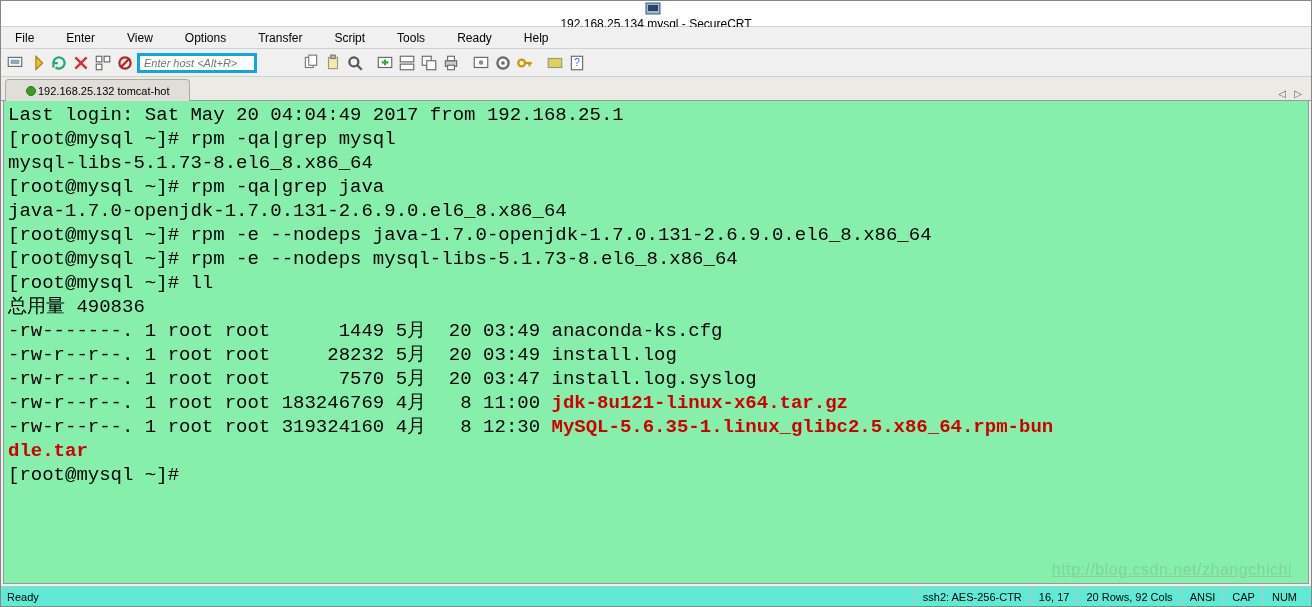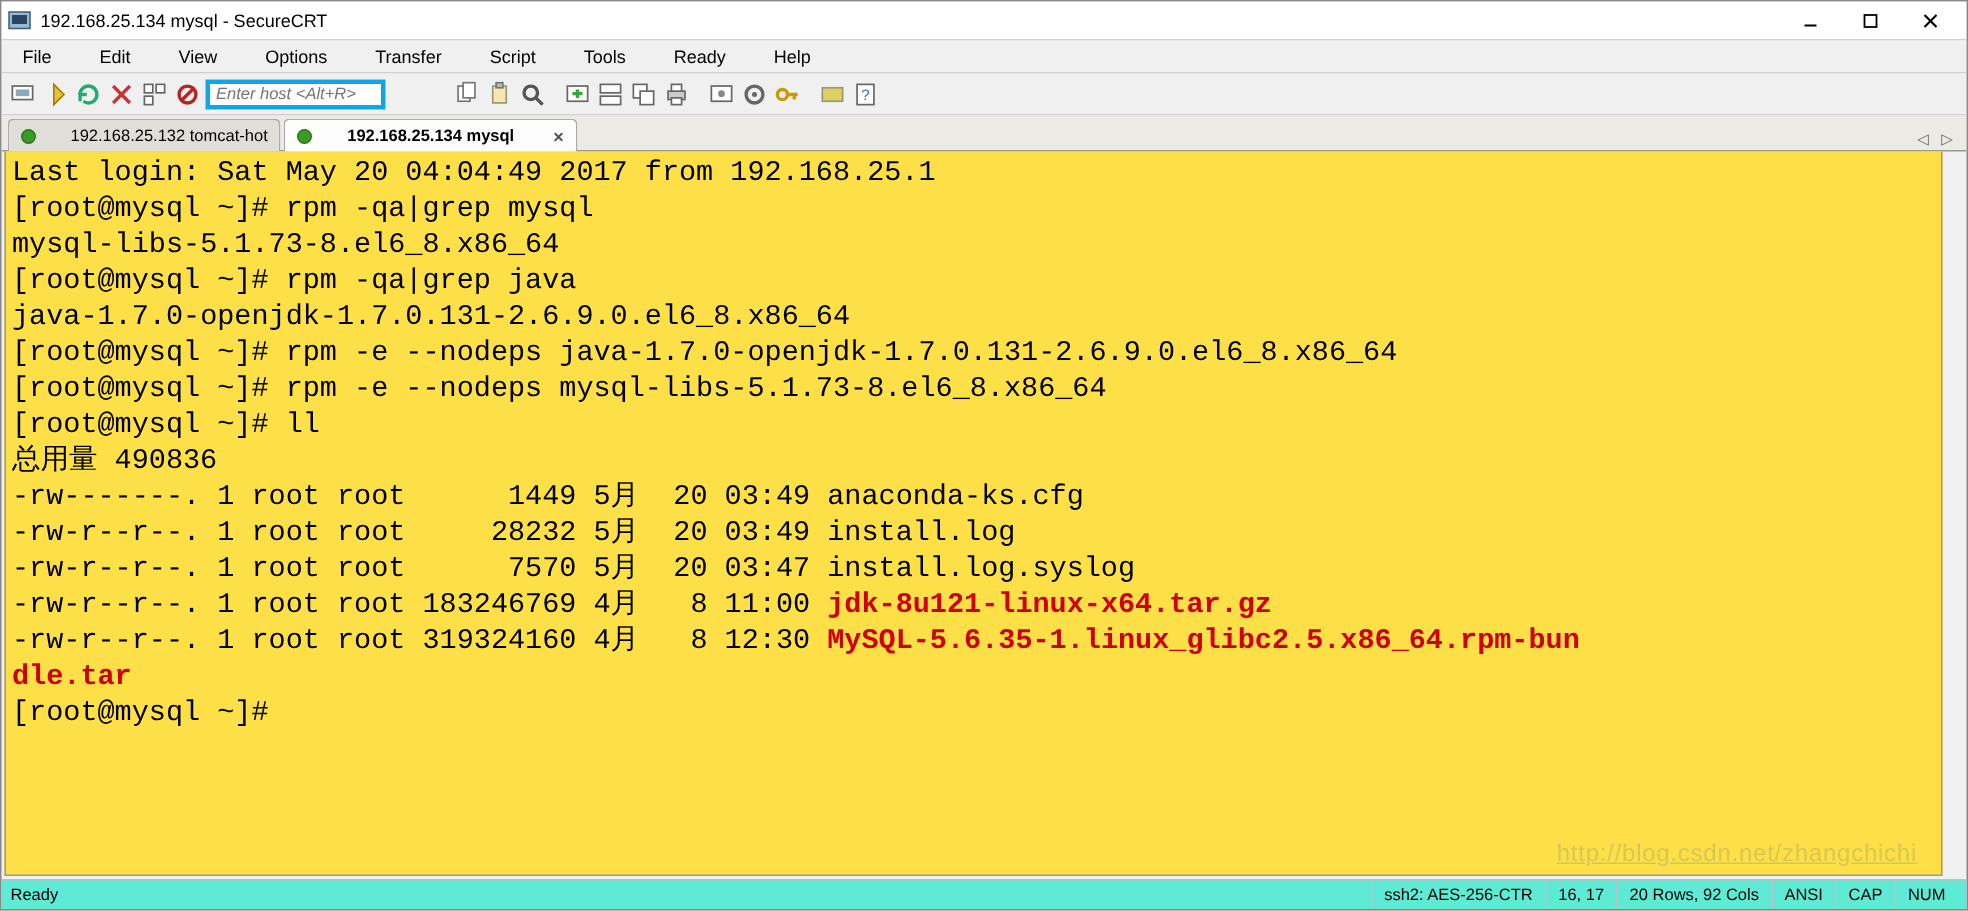--- a/index.html
+++ b/index.html
@@ -14,20 +14,21 @@
     flex-direction: column;
     border: 1px solid #888;
   }
   .titlebar {
     height: 26px;
     background: #fff;
     display: flex;
     align-items: center;
     padding: 0 4px;
     border-bottom: 1px solid #d0d0d0;
+    flex-direction: column;
   }
   .titlebar .app-icon { width:16px; height:16px; margin-right:6px; display:inline-flex; }
   .titlebar .title { flex:1; color:#000; font-size:12px; }
   .win-controls { display:flex; gap:0; }
   .win-btn {
     width: 40px; height: 24px; display:flex; align-items:center; justify-content:center;
     color:#000; font-size:12px;
   }
   .win-btn svg { width:12px; height:12px; }
   .menubar {
@@ -68,22 +69,22 @@
     background:#eceae5;
     display:flex;
     align-items:flex-end;
     padding: 0 4px;
     border-bottom: 1px solid #999;
     position: relative;
   }
   .tab {
     height: 22px;
     display:inline-flex; align-items:center;
-    gap:23px;
-    padding: 0 8px;
+    gap:2px;
+    padding: 0 20px;
     border:1px solid #aaa;
     border-bottom: none;
     border-top-left-radius:4px; border-top-right-radius:4px;
     background:#e0ded8;
     font-size:11px;
     margin-right:2px;
     position:relative;
     top:1px;
   }
   .tab.active {
@@ -99,24 +100,24 @@
     display:flex; gap:2px;
     padding: 2px 2px 0 0;
   }
   .tabstrip .nav-arrows .arr {
     width:14px; height:14px;
     display:inline-flex; align-items:center; justify-content:center;
     font-size:10px; color:#666;
   }
   .terminal-wrap {
     flex:1;
-    background:#fde047;
+    background:#86efac;
     border: 1px solid #999;
     border-top: none;
-    margin: 0 16px 2px 2px;
+    margin: 0 2px 2px 2px;
     overflow:auto;
     position: relative;
   }
   .terminal {
     padding: 2px 4px 2px 4px;
     font-family: "Courier New", Consolas, monospace;
     font-size: 19px;
     line-height: 24px;
     white-space: pre;
     color: #000;
@@ -175,21 +176,21 @@
       <svg viewBox="0 0 12 12">
           <line x1="2" y1="2" x2="10" y2="10" stroke="#000" stroke-width="1.4"></line>
           <line x1="10" y1="2" x2="2" y2="10" stroke="#000" stroke-width="1.4"></line>
         </svg>
     </div>
   </div>
 </div>
 
 <div class="menubar">
   <span class="menu-item">File</span>
-  <span class="menu-item">Edit</span>
+  <span class="menu-item">Enter</span>
   <span class="menu-item">View</span>
   <span class="menu-item">Options</span>
   <span class="menu-item">Transfer</span>
   <span class="menu-item">Script</span>
   <span class="menu-item">Tools</span>
   <span class="menu-item">Ready</span>
   <span class="menu-item">Help</span>
 </div>
 
 <div class="toolbar">
@@ -307,25 +308,20 @@
         <rect x="3" y="2" width="10" height="12" fill="#fff" stroke="#666"></rect>
         <text x="8" y="11" text-anchor="middle" font-size="9" fill="#36c">?</text>
       </svg>
     </span>
 </div>
 
 <div class="tabstrip">
   <div class="tab">
     <span class="dot green"></span>
     <span>192.168.25.132 tomcat-hot</span>
-  </div>
-  <div class="tab active">
-    <span class="dot green"></span>
-    <span>192.168.25.134 mysql</span>
-    <span class="close-x">×</span>
   </div>
   <div class="nav-arrows">
     <span class="arr">◁</span>
     <span class="arr">▷</span>
   </div>
 </div>
 
 <div class="terminal-wrap">
   <div class="terminal" id="term">Last login: Sat May 20 04:04:49 2017 from 192.168.25.1
 [root@mysql ~]# rpm -qa|grep mysql

